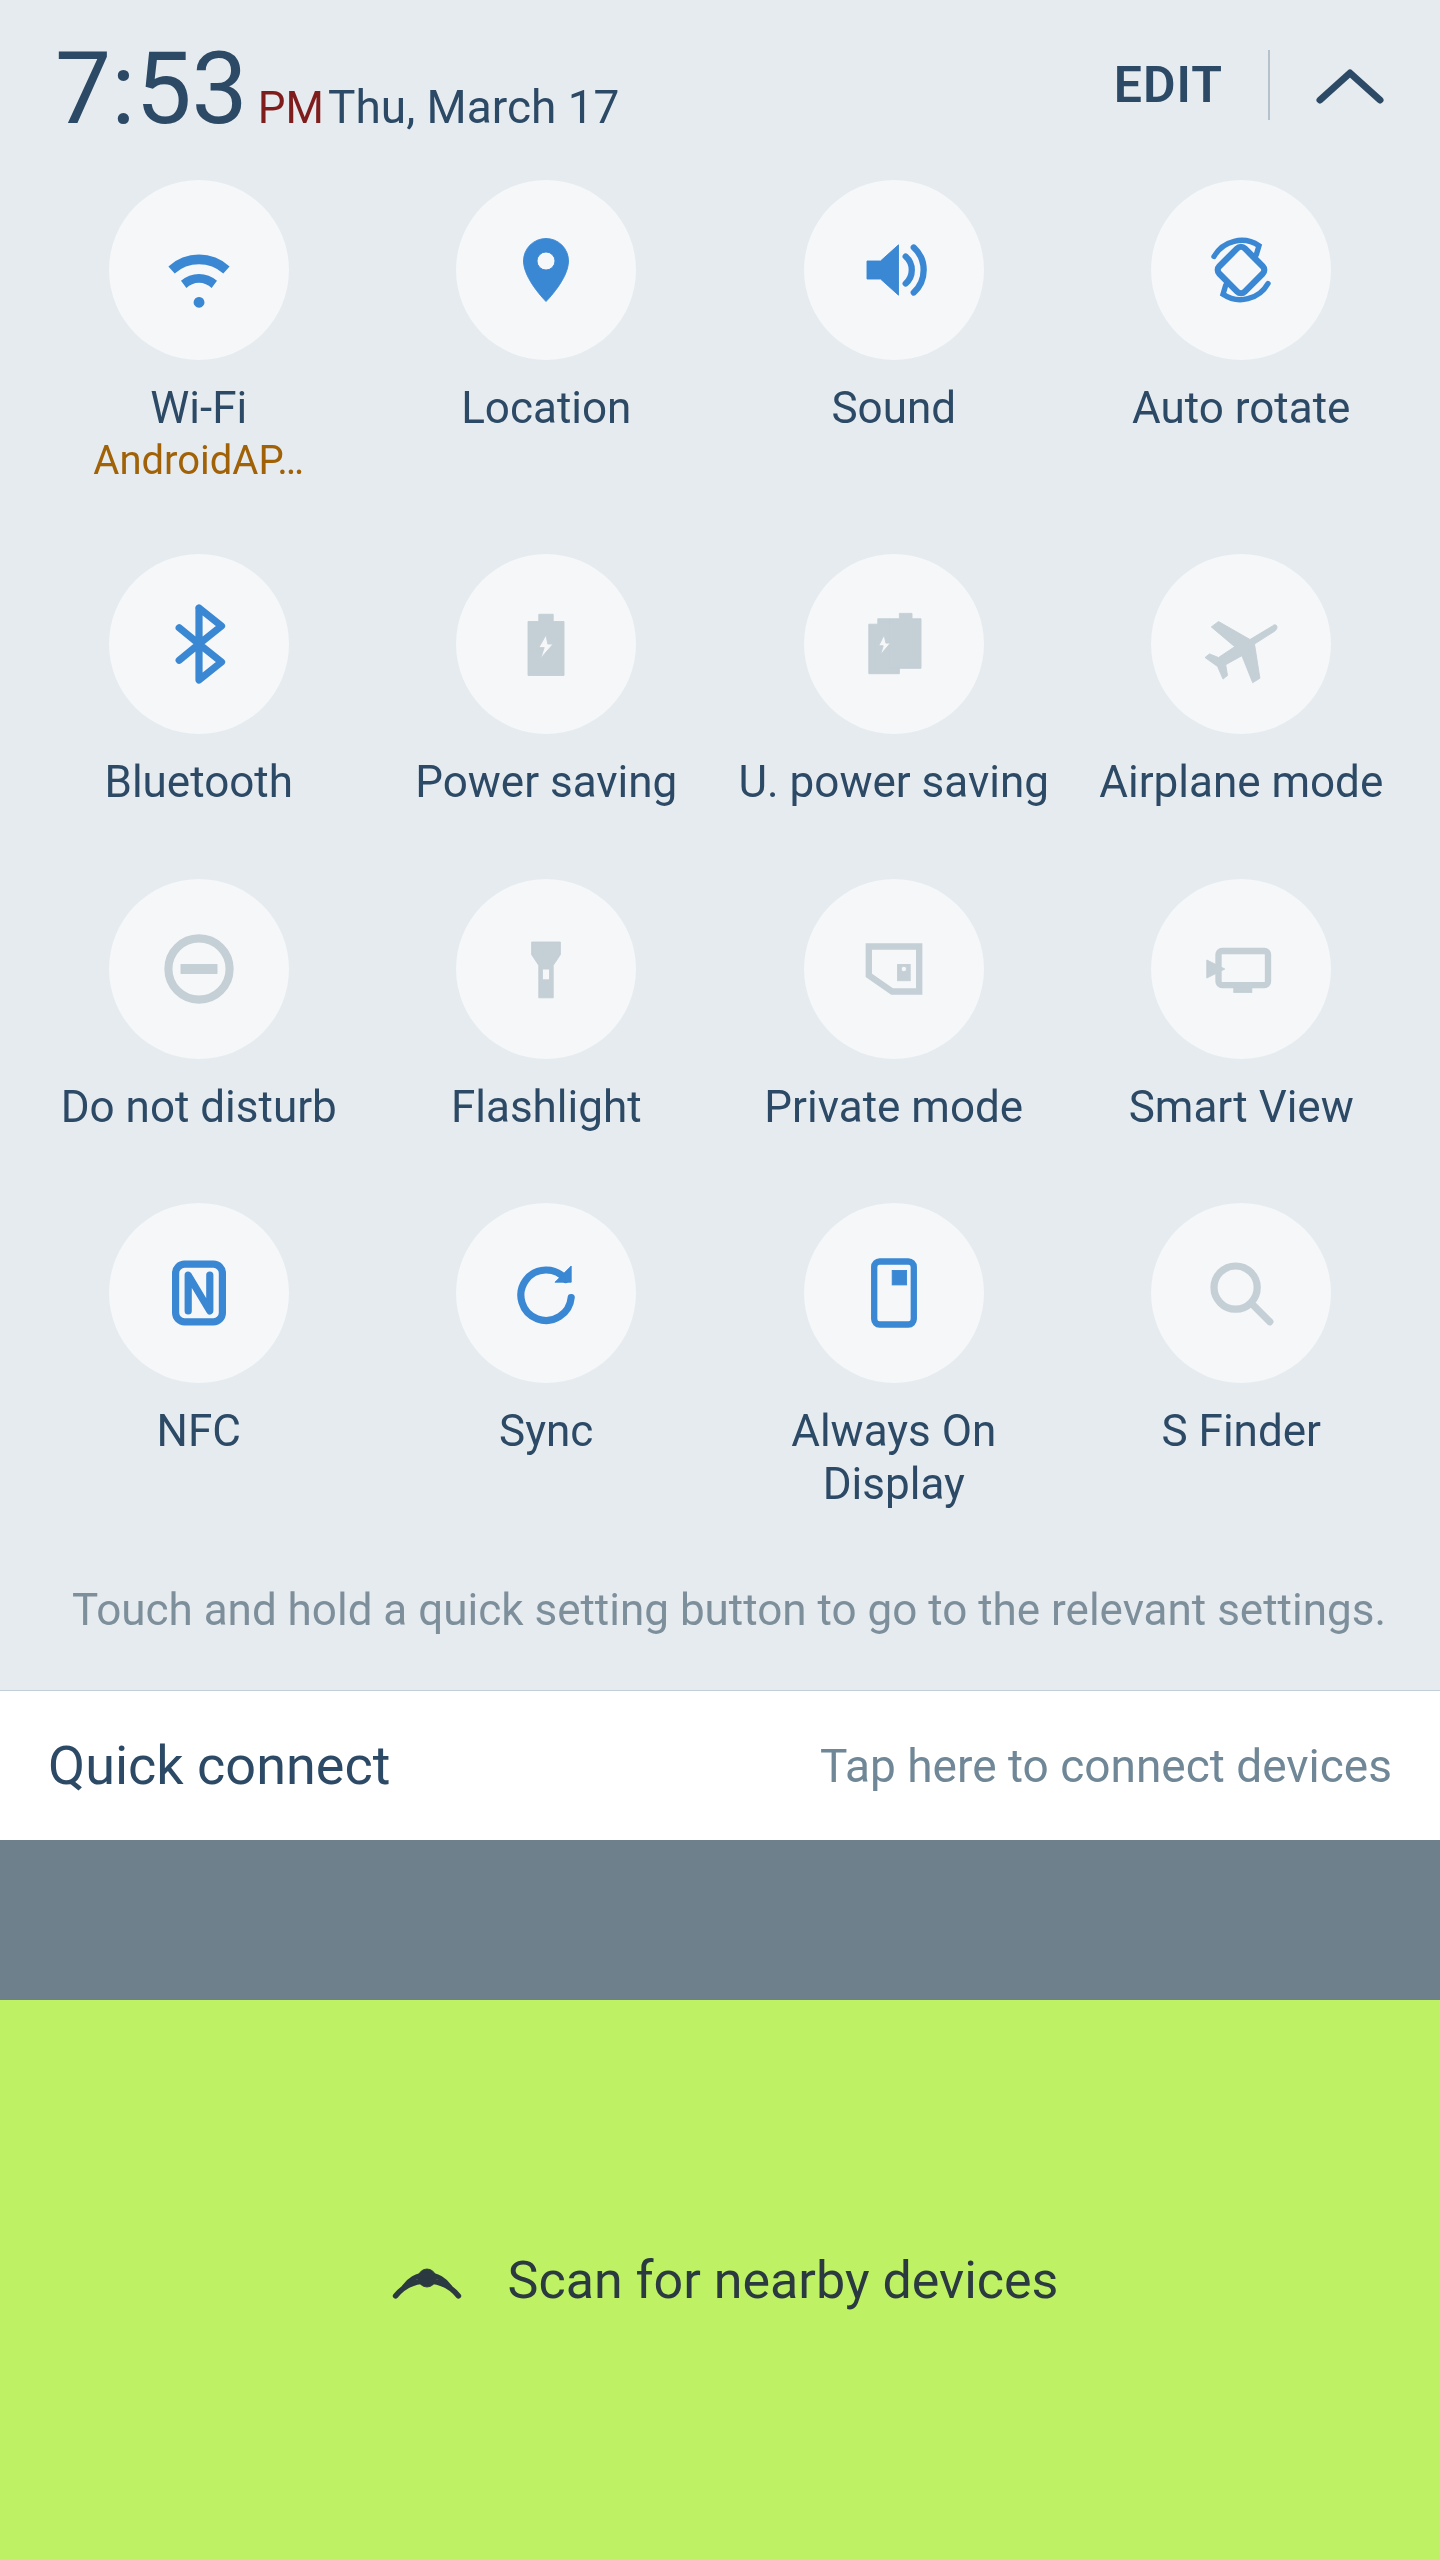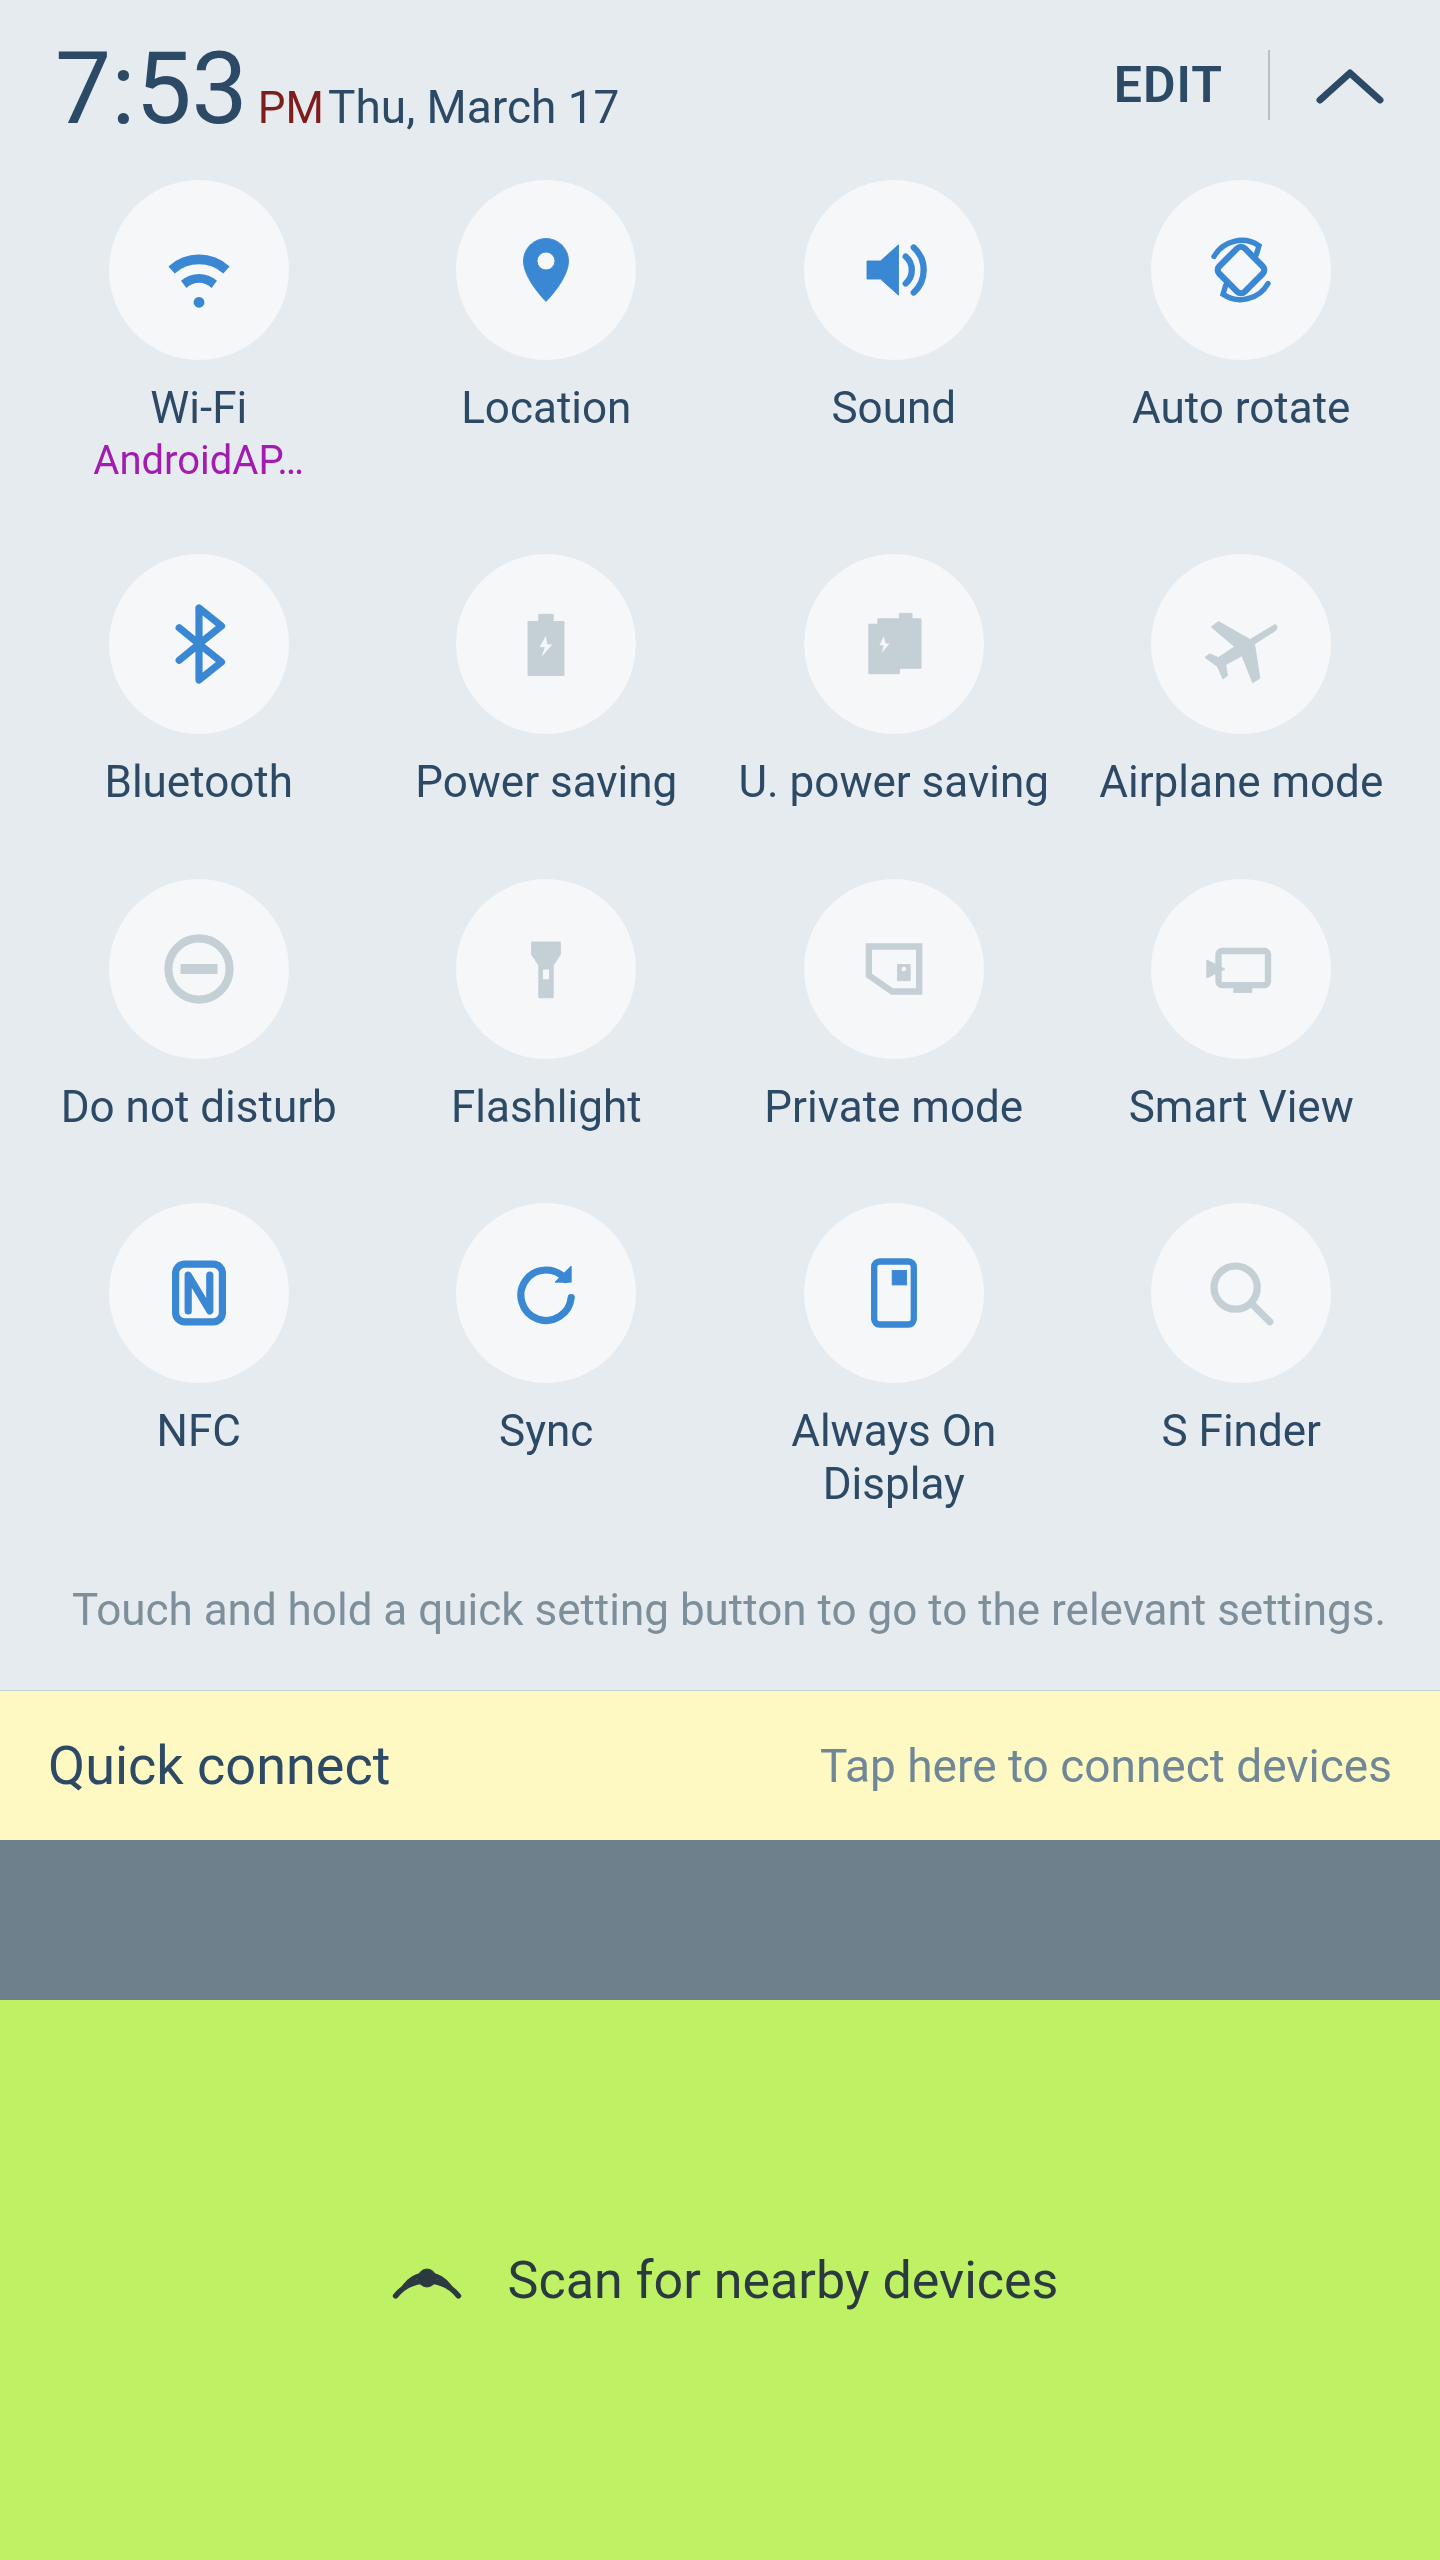--- a/index.html
+++ b/index.html
@@ -68,34 +68,34 @@
     background: #f5f7f9;
     display: flex;
     align-items: center;
     justify-content: center;
     margin-bottom: 22px;
   }
   .qs-circle svg { width: 90px; height: 90px; }
   .qs-circle.active svg { fill:#3a87d3; stroke:#3a87d3; }
   .qs-circle.inactive svg { fill:#c4cfd6; stroke:#c4cfd6; }
   .qs-label { font-size: 44px; color:#2c4a66; line-height: 1.2; padding: 0 4px; }
-  .qs-sublabel { font-size: 40px; color:#a21caf; margin-top: 2px; }
+  .qs-sublabel { font-size: 40px; color:#a16207; margin-top: 2px; }
 
   
   .hint {
     padding: 70px 40px 50px 40px;
     font-size: 44px;
     color:#7e8f9c;
     line-height: 1.35;
     margin-left: 32px;
   }
 
   
   .quick-connect {
-    background:#fef9c3;
+    background:#ffffff;
     border-top: 1px solid #c3ced6;
     height: 150px;
     display: flex;
     align-items: center;
     padding: 0 48px;
   }
   .qc-title { font-size: 54px; color:#2c4a66; }
   .qc-hint { font-size: 46px; color:#6f8797; margin-left: auto; }
 
   

